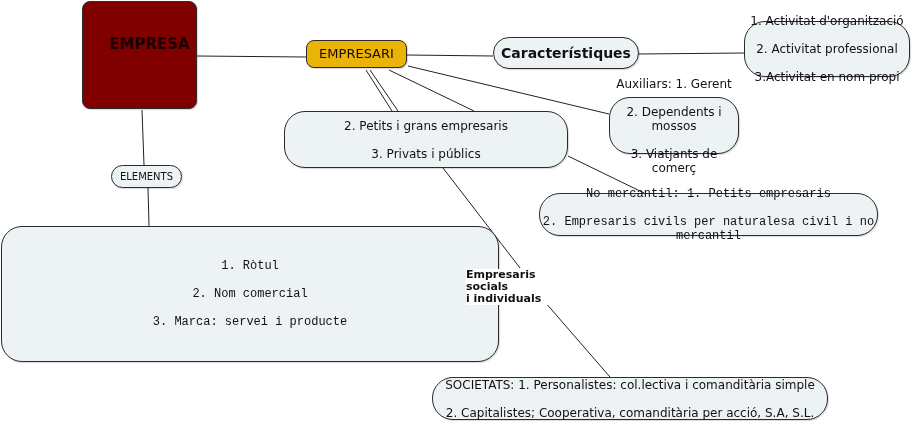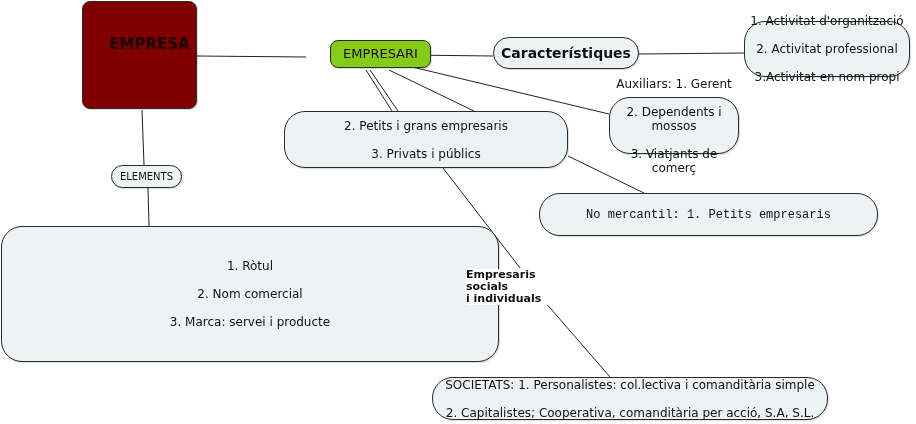--- a/index.html
+++ b/index.html
@@ -8,29 +8,29 @@
   #lines { position: absolute; left: 0; top: 0; width: 916px; height: 424px; }
   .node { position: absolute; box-sizing: border-box; border: 1px solid #2b2b2b;
           border-radius: 21px; background: #edf3f5; text-align: center;
           display: flex; align-items: center; justify-content: center;
           font-size: 12px; line-height: 14px; white-space: pre-line;
           box-shadow: 1px 1px 1px rgba(0,0,0,0.15); }
   .node span { display: block; }
   #n-empresa { left: 82px; top: 1px; width: 115px; height: 108px; background: #800000;
                color: #1a0000; font-weight: bold; font-size: 15px; align-items: flex-start;
                padding-top: 35px; border-radius: 8px; padding-left: 20px; }
-  #n-empresari { left: 306px; top: 40px; width: 101px; height: 28px; background: #84cc16;
-                 color: #1a0a00; font-size: 13px; border-radius: 8px; margin-left: 24px; }
+  #n-empresari { left: 306px; top: 40px; width: 101px; height: 28px; background: #eab308;
+                 color: #1a0a00; font-size: 13px; border-radius: 8px; }
   #n-caract { left: 493px; top: 37px; width: 146px; height: 32px; font-weight: bold; font-size: 14px; }
   #n-activ { left: 744px; top: 21px; width: 166px; height: 56px; }
   #n-aux { left: 609px; top: 97px; width: 130px; height: 57px; }
   #n-merc { left: 284px; top: 111px; width: 284px; height: 57px; }
   #n-nomerc { left: 539px; top: 193px; width: 339px; height: 43px; font-family: Liberation Mono, monospace; }
   #n-elements { left: 111px; top: 165px; width: 71px; height: 23px; font-size: 10px; }
-  #n-elem-list { left: 1px; top: 226px; width: 498px; height: 136px; }
+  #n-elem-list { left: 1px; top: 226px; width: 498px; height: 136px; font-family: Liberation Mono, monospace; }
   #n-soc { left: 432px; top: 377px; width: 396px; height: 43px; }
   .link-label { position: absolute; left: 466px; top: 269px; width: 110px; 
                 font-weight: bold; font-size: 11px; line-height: 12px; background: #fff; }
 </style>
 </head>
 <body>
 
 <svg id="lines" viewBox="0 0 916 424">
   <g stroke="#222" stroke-width="1" fill="none">
     <line x1="197" y1="56" x2="306" y2="57"></line>
@@ -79,20 +79,21 @@
 <div id="n-merc" class="node">
   <div>
     <span>2. Petits i grans empresaris</span>
     <span>3. Privats i públics</span>
   </div>
 </div>
 
 <div id="n-nomerc" class="node">
   <div>
     <span>No mercantil: 1. Petits empresaris</span>
+    <span>2. Empresaris civils per naturalesa civil i no mercantil</span>
   </div>
 </div>
 
 <div id="n-elements" class="node">
   <span>ELEMENTS</span>
 </div>
 
 <div id="n-elem-list" class="node">
   <div>
     <span>1. Ròtul</span>

